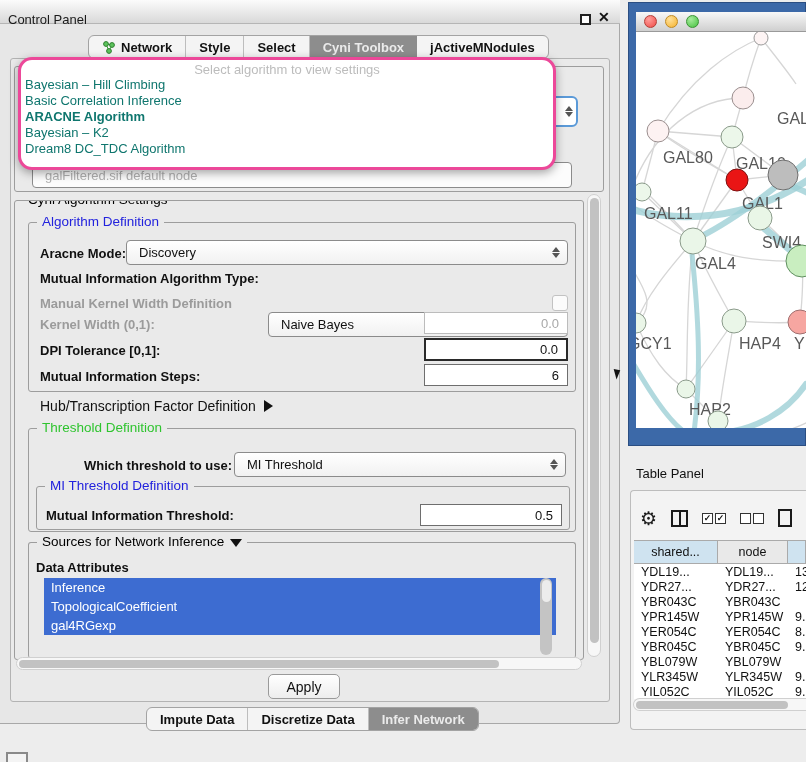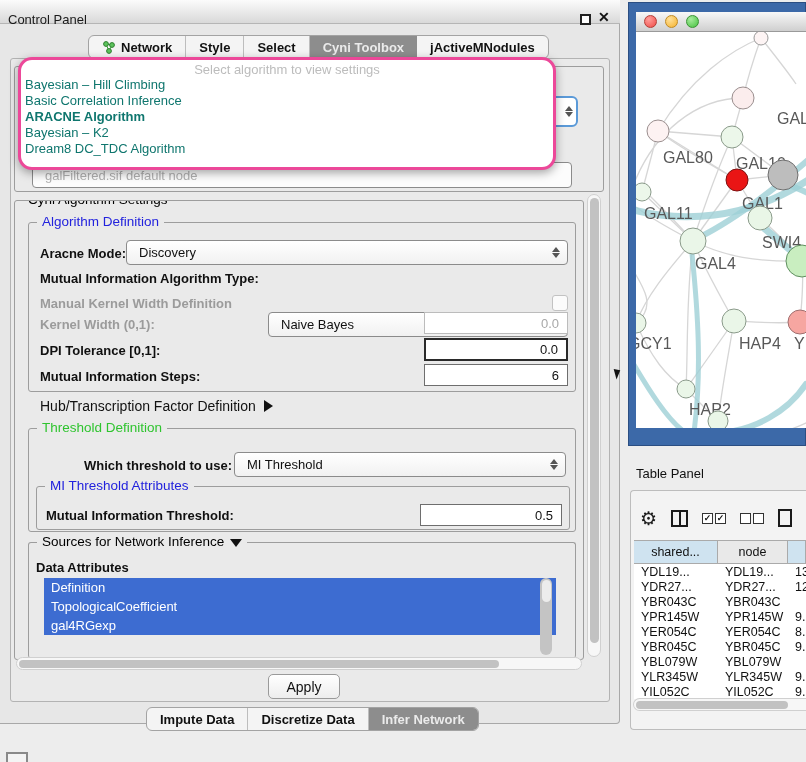--- a/index.html
+++ b/index.html
@@ -169,33 +169,33 @@
 </div>
 <div class="lbl" style="left:84px;top:458px;">Which threshold to use:</div>
 <div class="combo" style="left:234px;top:452px;width:332px;height:25px;">
   <span>MI Threshold</span>
   <span class="stp">
       <i class="up"></i>
       <i class="dn"></i>
     </span>
 </div>
 <div class="abs grp" style="left:36px;top:486px;width:534px;height:44px;">
-  <span class="lg" style="color:#2222dd;">MI Threshold Attributes</span>
+  <span class="lg" style="color:#2222dd;">MI Threshold Definition</span>
 </div>
 <div class="lbl" style="left:46px;top:508px;">Mutual Information Threshold:</div>
 <div class="field" style="left:420px;top:504px;width:142px;height:22px;border:1px solid #6e6e6e;">
   <span>0.5</span>
 </div>
 
 <div class="abs grp" style="left:28px;top:542px;width:548px;height:116px;border-bottom:none;">
   <span class="lg"><span>Sources for Network Inference</span><span class="tri-d" style="border-top-width:8px;border-left-width:6px;border-right-width:6px;"></span></span>
 </div>
 <div class="lbl" style="left:36px;top:560px;">Data Attributes</div>
 <div class="abs" id="attr-list">
-    <div class="row" style="background: rgb(61, 108, 209);">Definition</div>
+    <div class="row" style="background: rgb(61, 108, 209);">Inference</div>
     <div class="row" style="background: rgb(61, 108, 209);">TopologicalCoefficient</div>
     <div class="row" style="background: rgb(61, 108, 209);">gal4RGexp</div>
   </div>
 <div class="abs" style="left:540px;top:578px;width:12px;height:77px;background:#c4c4c4;border-radius:6px;"></div>
 <div class="abs" style="left:541.5px;top:580px;width:9px;height:22px;background:#ececec;border-radius:5px;"></div>
 
 <div class="abs sbtrack" style="left:16px;top:657px;width:566px;height:13px;"></div>
 <div class="abs sbthumb" style="left:19px;top:659.5px;width:480px;height:8px;"></div>
 
 <div class="abs sbtrack" style="left:587px;top:194px;width:14px;height:463px;"></div>

